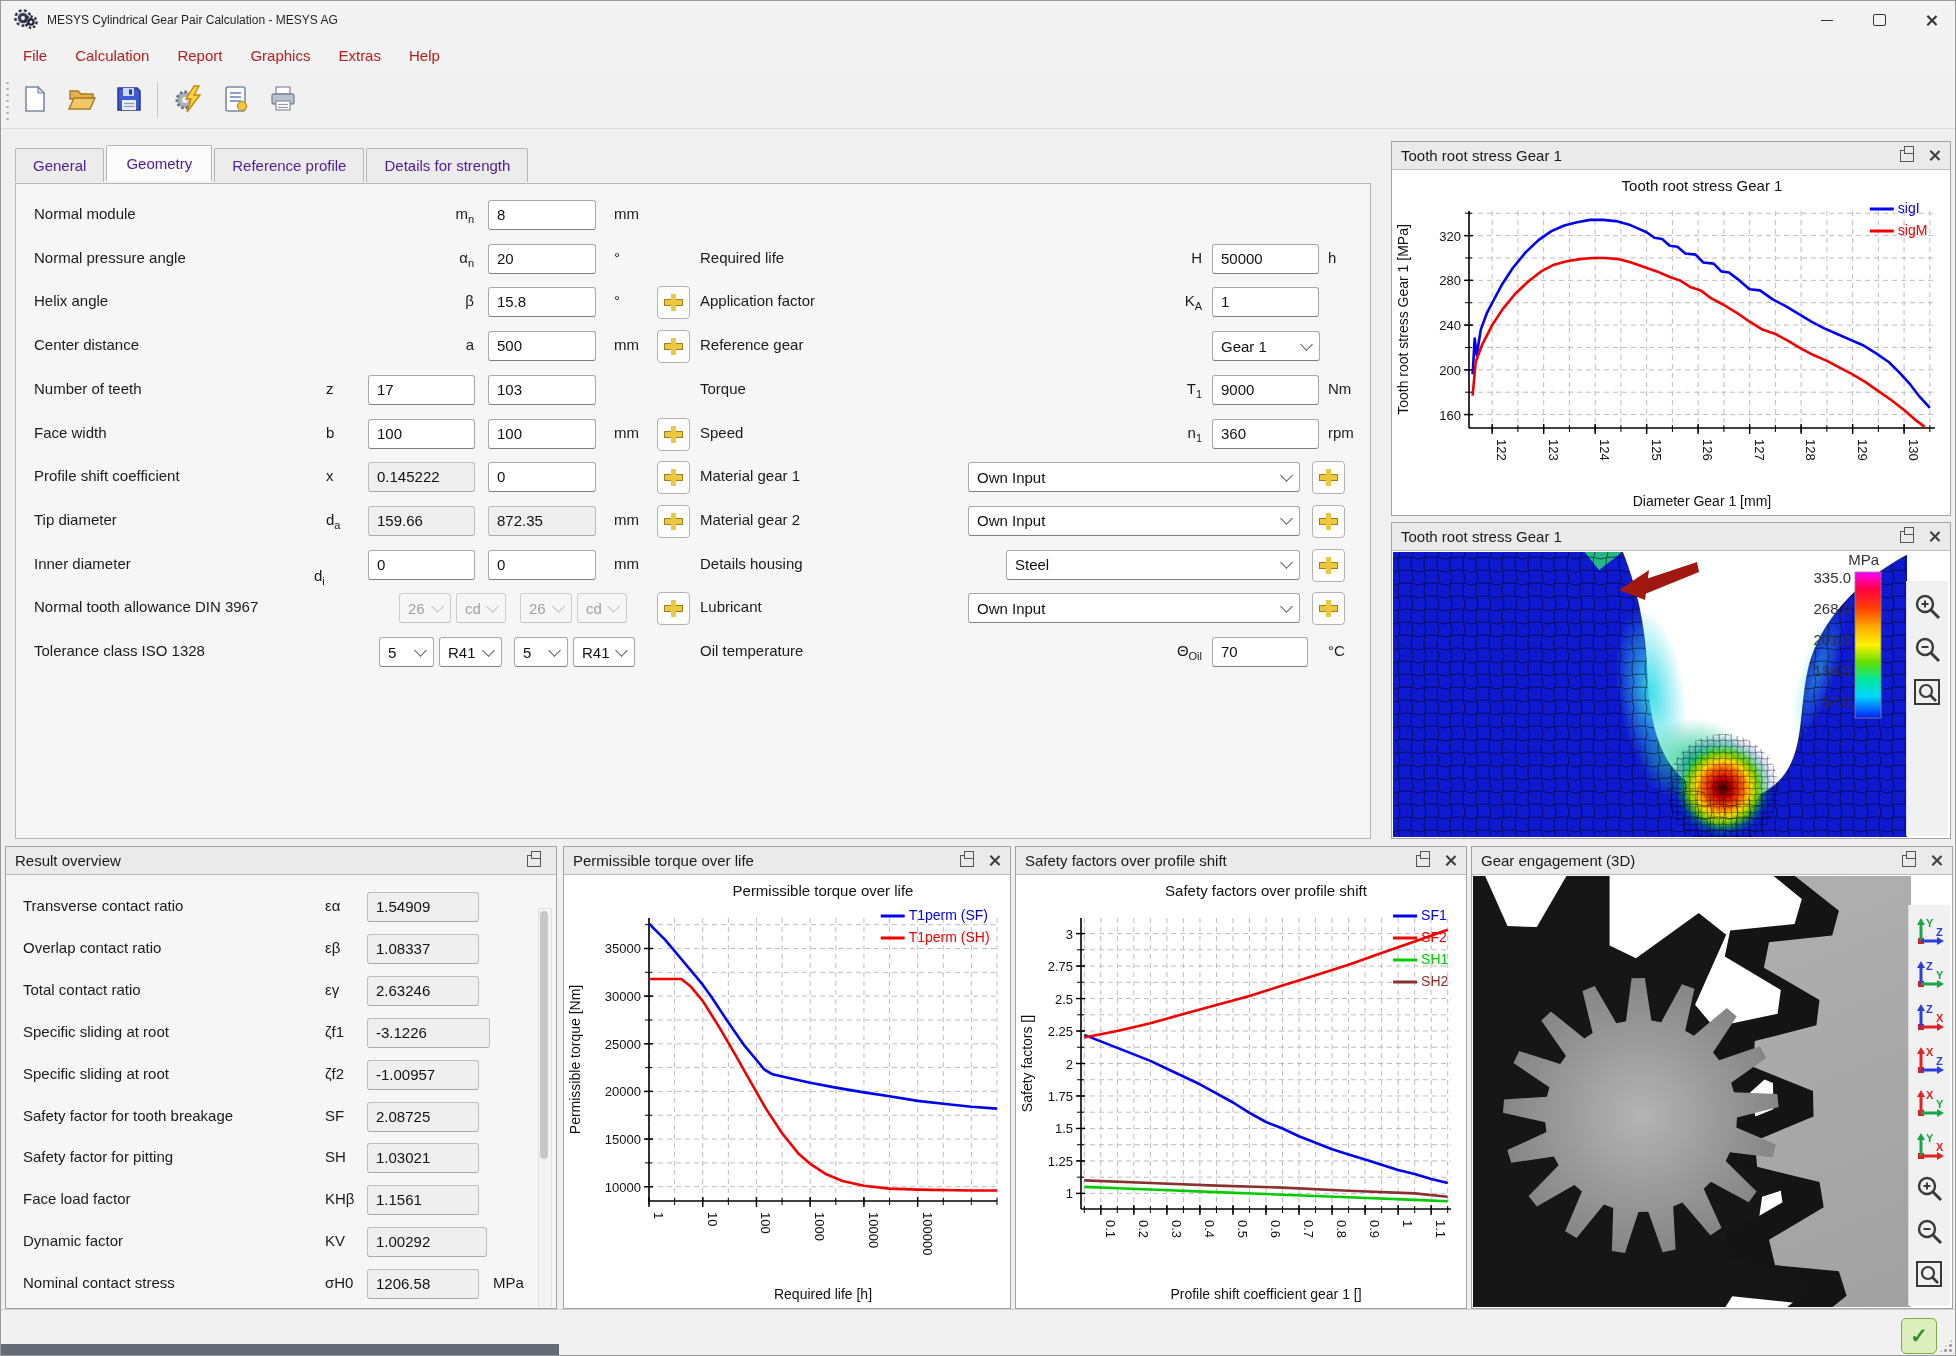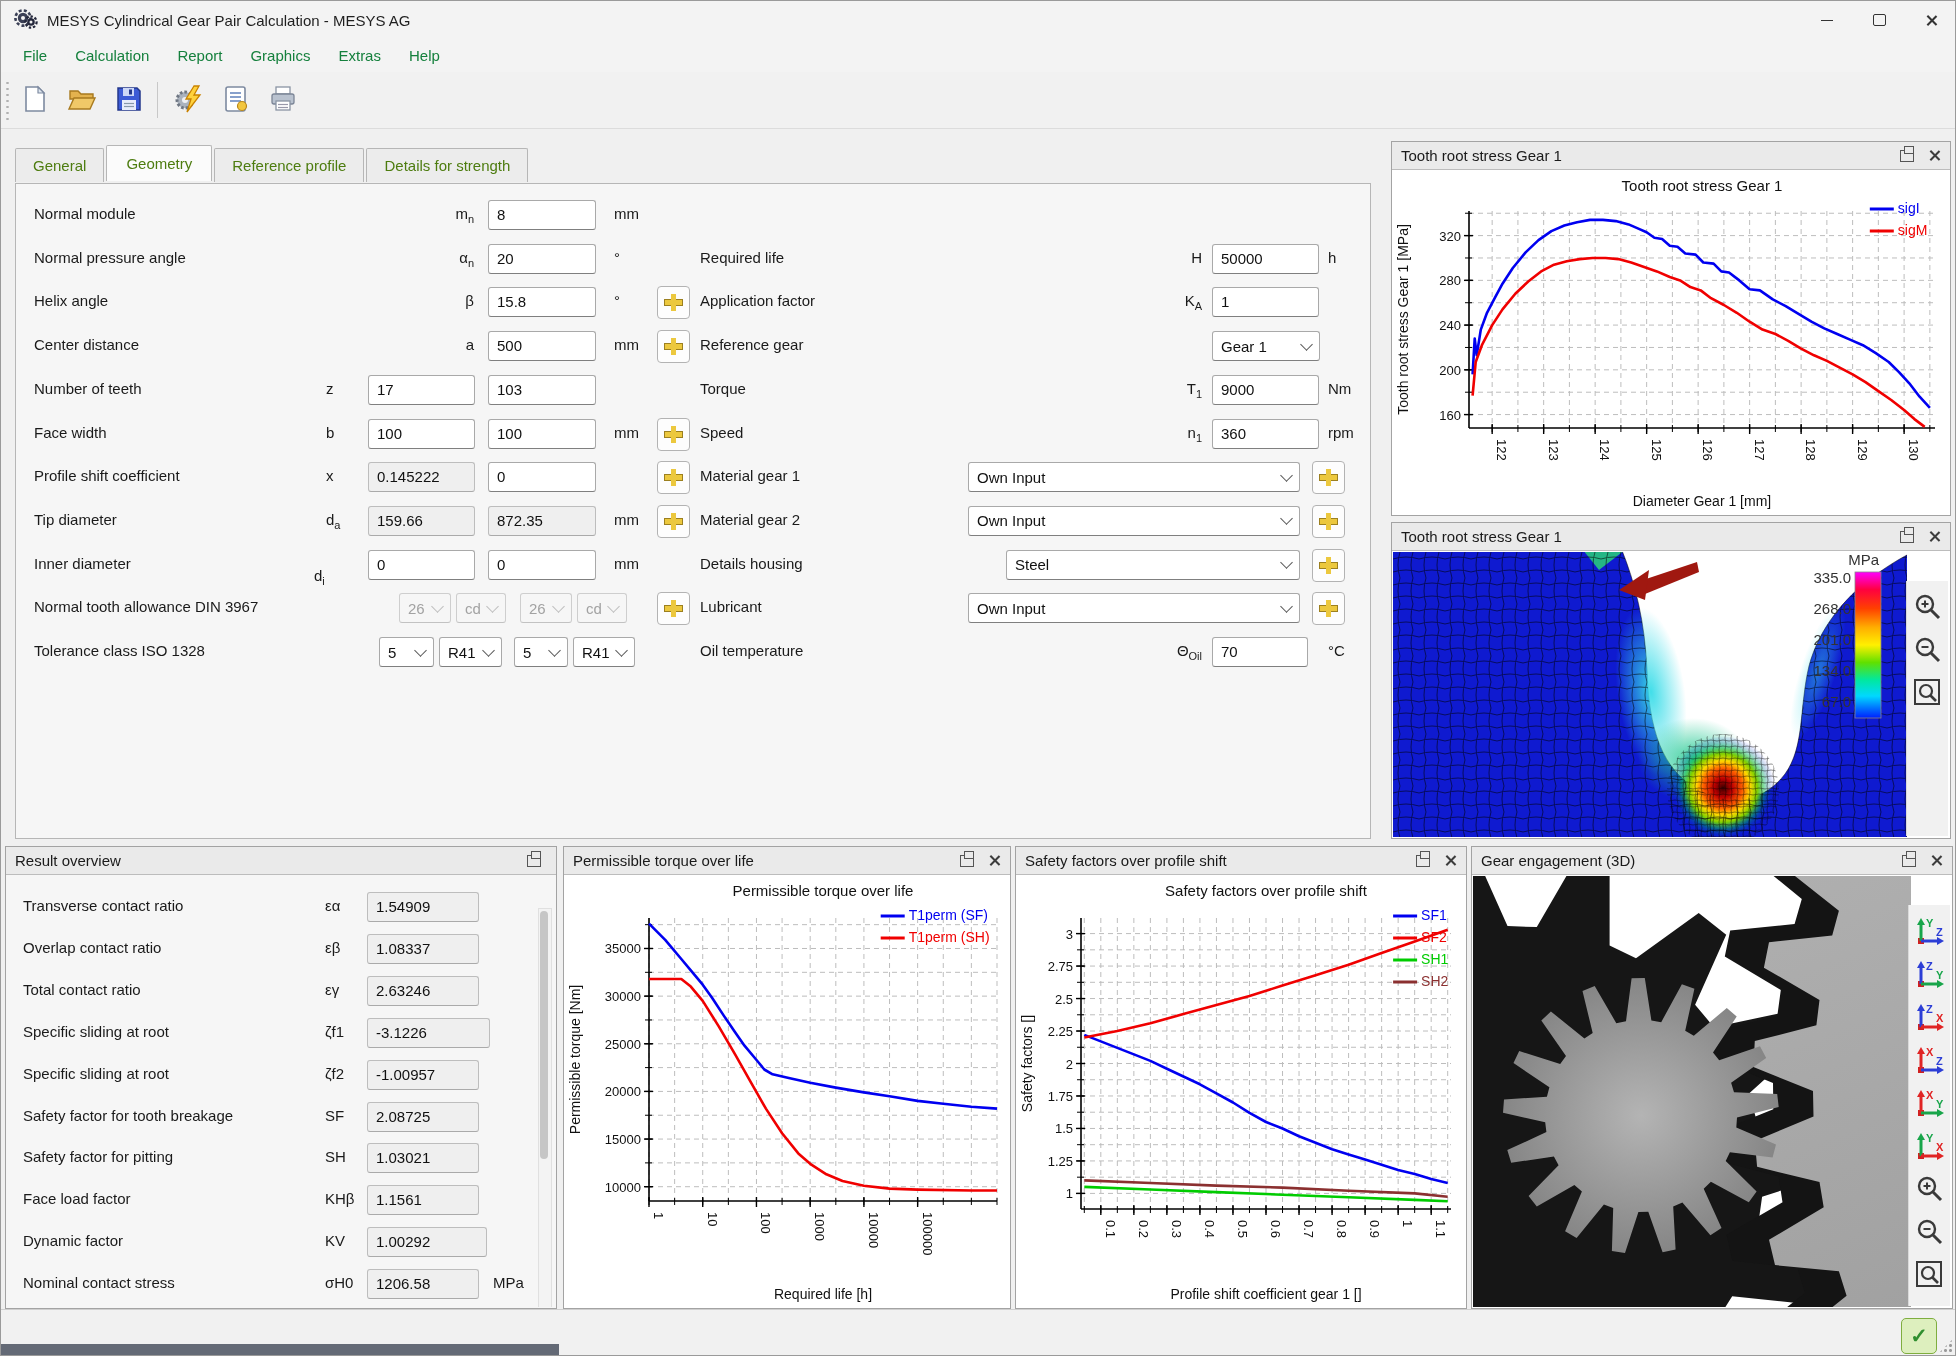--- a/index.html
+++ b/index.html
@@ -1,37 +1,37 @@
 <!DOCTYPE html>
 <html><head>
 <meta charset="utf-8">
 <style>
   html,body{margin:0;padding:0;background:#d8d8d8;font-family:"Liberation Sans",sans-serif;}
   #win{position:relative;width:1956px;height:1356px;background:#f0f0f0;overflow:hidden;border:1px solid #9a9a9a;box-sizing:border-box;}
   
   #titlebar{position:absolute;left:0;top:0;width:1956px;height:38px;background:#f3f3f3;display:flex;align-items:center;}
-  #apptitle{font-size:15px;color:#1f1f1f;margin-left:8px;}
+  #apptitle{font-size:12px;color:#1f1f1f;margin-left:8px;}
   #applogo{margin-left:12px;display:flex;align-items:center;}
   .wbtn{width:52px;height:38px;display:flex;align-items:center;justify-content:center;}
   #winctrls{position:absolute;right:0;top:0;display:flex;}
   .min-glyph{width:12px;border-top:1.4px solid #333;}
   .max-glyph{width:11px;height:10px;border:1.4px solid #333;border-radius:2px;}
   .x-glyph{position:relative;width:13px;height:13px;}
   .x-glyph::before,.x-glyph::after{content:"";position:absolute;left:6px;top:0;width:1.6px;height:13px;background:#333;}
   .x-glyph::before{transform:rotate(45deg);} .x-glyph::after{transform:rotate(-45deg);}
   
   #menubar{position:absolute;left:0;top:38px;width:1956px;height:33px;background:#f3f3f3;display:flex;align-items:center;padding-left:8px;box-sizing:border-box;}
-  .mitem{font-size:15px;color:#15803d;padding:5px 14px;}
+  .mitem{font-size:15px;color:#b91c1c;padding:5px 14px;}
   
   #toolbar{position:absolute;left:0;top:71px;width:1956px;height:56px;background:#f1f1f1;border-bottom:1px solid #dcdcdc;display:flex;align-items:center;}
   #tbgrip{width:5px;height:40px;margin-left:4px;background-image:radial-gradient(circle,#b0b0b0 1px,transparent 1.4px);background-size:5px 6px;}
   .tbtn{width:44px;height:44px;margin-left:3px;display:flex;align-items:center;justify-content:center;background:transparent;border:none;}
   .tsep{width:1px;height:36px;background:#c8c8c8;margin:0 6px;}
   
-  .tab{display:inline-block;font-size:15px;color:#4d7c0f;padding:8px 17px;border:1px solid #b6b6b6;border-bottom:none;background:#ececec;margin-right:2px;border-radius:2px 2px 0 0;position:relative;}
+  .tab{display:inline-block;font-size:15px;color:#4c1d95;padding:8px 17px;border:1px solid #b6b6b6;border-bottom:none;background:#ececec;margin-right:2px;border-radius:2px 2px 0 0;position:relative;}
   .tab.active{background:#fbfbfb;z-index:3;padding:9px 19px;top:-2px;}
   #tabstrip{position:absolute;left:14px;top:146px;z-index:2;}
   #formbox{position:absolute;left:14px;top:182px;width:1356px;height:656px;background:#f6f6f6;border:1px solid #b6b6b6;box-sizing:border-box;z-index:1;}
   
   .frow{position:absolute;left:0;width:1350px;height:38px;}
   .flabel{position:absolute;left:18px;top:7px;font-size:15px;color:#1a1a1a;}
   .fsym{position:absolute;top:7px;font-size:15px;color:#1a1a1a;}
   .fsym sub,.flabel sub{font-size:11px;}
   .fld{position:absolute;top:2px;height:30px;background:#fff;border:1px solid #a9a9a9;border-bottom-color:#7f7f7f;border-radius:3px;font-size:15px;line-height:28px;padding:0 8px;color:#111;box-sizing:border-box;white-space:pre;overflow:hidden;}
   .fld.ro{background:#efefef;border-color:#bdbdbd;border-bottom-color:#aaa;}

